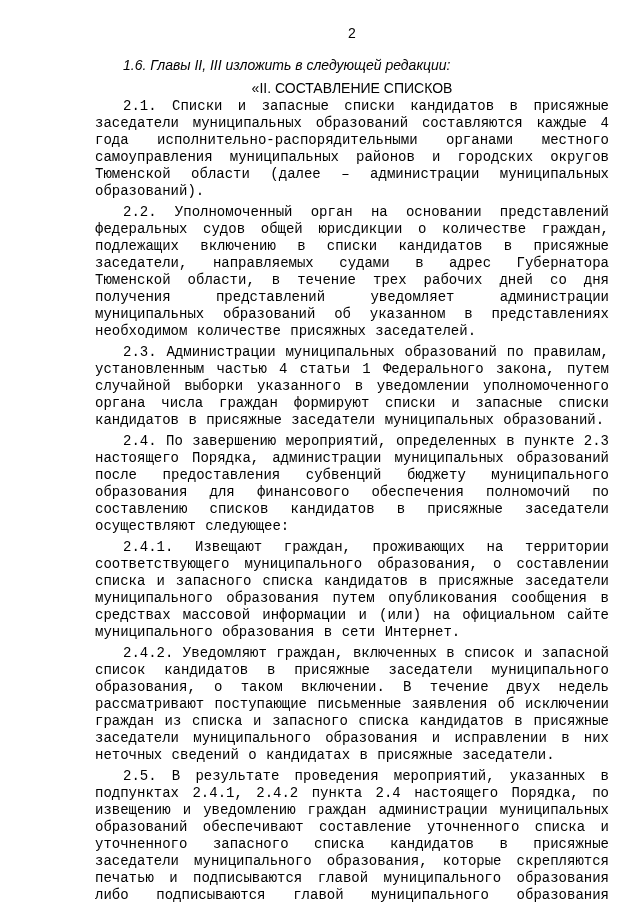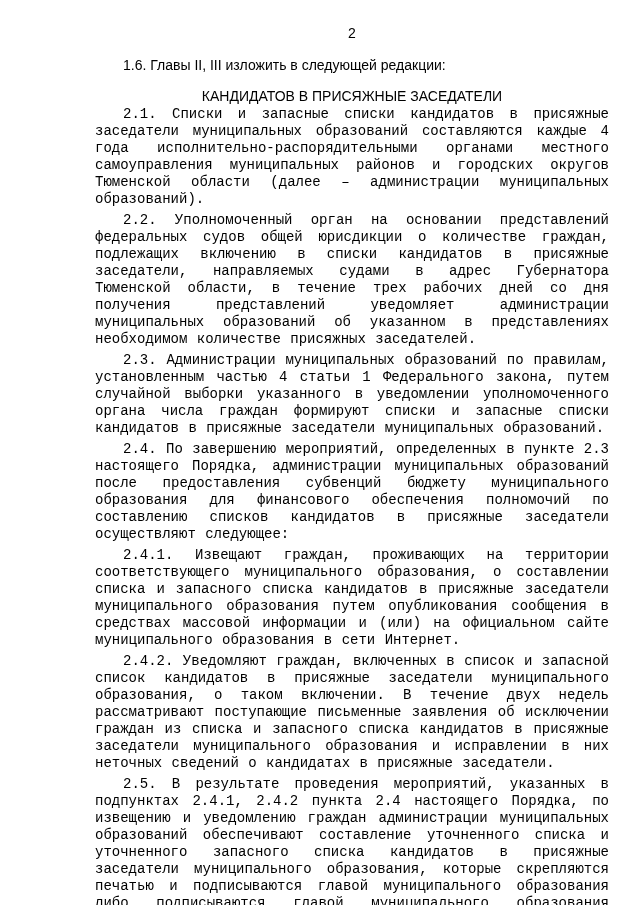--- a/index.html
+++ b/index.html
@@ -18,23 +18,24 @@
     font-size: 14px;
     line-height: 17px;
     padding: 25px 31px 0 95px;
     overflow: hidden;
   }
   .page-number {
     text-align: center;
     margin: 0 0 15px 0;
   }
   .intro {
-    margin: 0 0 14px 0;
+    margin: 0 0 6px 0;
     text-indent: 28px;
     text-align: justify;
+    font-style: italic;
   }
   .doc-heading {
     text-align: center;
     margin: 0 0 1px 0;
   }
   p.para {
     margin: 0 0 4px 0;
     text-align: justify;
     text-indent: 28px;
     word-spacing: 1px;
@@ -43,21 +44,21 @@
 </style>
 </head>
 <body>
 
 <div class="page">
   <div class="page-number">2</div>
 
   <p class="intro">1.6. Главы II, III изложить в следующей редакции:</p>
 
   <div class="doc-heading">
-    <div>КАНДИДАТОВ В ПРИСЯЖНЫЕ ЗАСЕДАТЕЛИ</div>
+    <div>«II. СОСТАВЛЕНИЕ СПИСКОВ</div>
   </div>
 
   <p class="para">2.1. Списки и запасные списки кандидатов в присяжные заседатели муниципальных образований составляются каждые 4 года исполнительно-распорядительными органами местного самоуправления муниципальных районов и городских округов Тюменской области (далее –  администрации муниципальных образований).</p>
 
   <p class="para">2.2. Уполномоченный орган на основании представлений федеральных судов общей юрисдикции о количестве граждан, подлежащих включению в списки кандидатов в присяжные заседатели, направляемых судами в адрес Губернатора Тюменской области, в течение трех рабочих дней со дня получения представлений уведомляет администрации муниципальных образований об указанном в представлениях необходимом количестве присяжных заседателей.</p>
 
   <p class="para">2.3. Администрации муниципальных образований по правилам, установленным частью 4 статьи 1 Федерального закона, путем случайной выборки указанного в уведомлении уполномоченного органа числа граждан формируют списки и запасные списки кандидатов в присяжные заседатели муниципальных образований.</p>
 
   <p class="para">2.4. По завершению мероприятий, определенных в пункте 2.3 настоящего Порядка, администрации муниципальных образований после предоставления субвенций бюджету муниципального образования для финансового обеспечения полномочий по составлению списков кандидатов в присяжные заседатели осуществляют следующее:</p>
 

